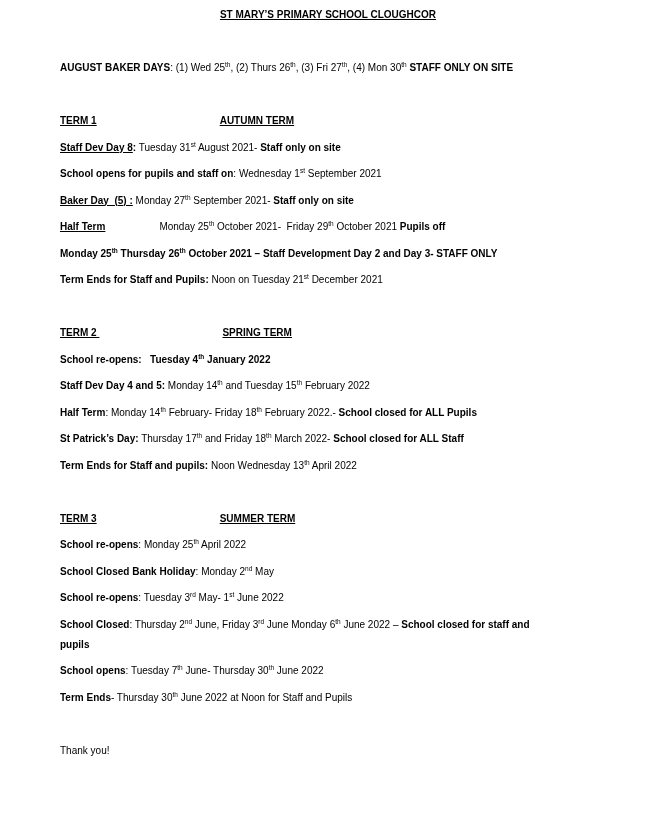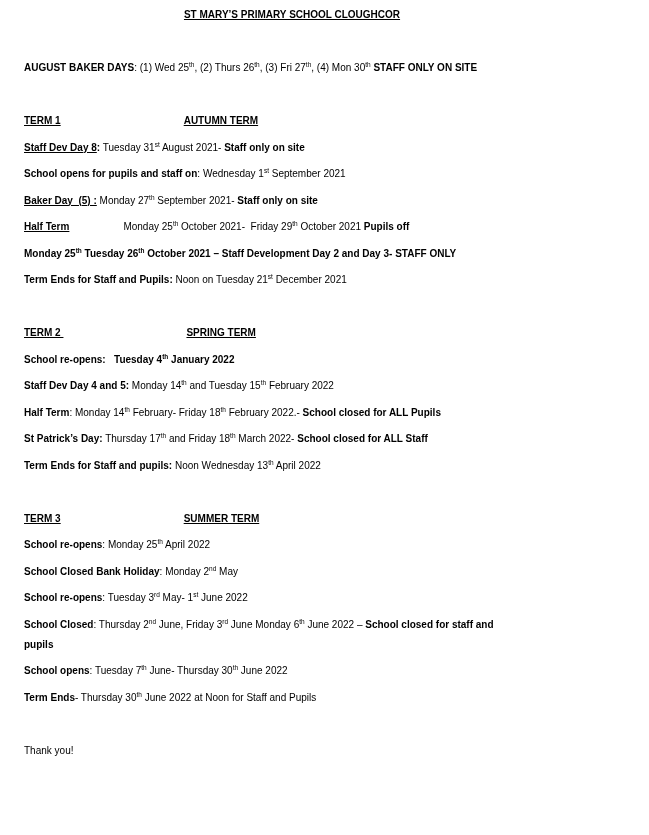--- a/index.html
+++ b/index.html
@@ -4,21 +4,21 @@
 <style>
   html, body { margin: 0; padding: 0; }
   body {
     width: 649px; height: 835px;
     background: #ffffff;
     color: #000000;
     font-family: "Liberation Sans", sans-serif;
     font-size: 10px;
     overflow: hidden;
   }
-  .doc { padding: 8px 53px 0 24px; width: 536px; }
+  .doc { padding: 8px 53px 0 60px; width: 536px; }
   .para {
     margin: 0 0 12.5px 0;
     line-height: 14px;
     white-space: pre-wrap;
   }
   .center { text-align: center; }
   .spacer { height: 14px; }
   .cont { margin-top: -6.5px; }
   .b { font-weight: bold; }
   .u { text-decoration: underline; }
@@ -34,21 +34,21 @@
   <p class="para center b u">ST MARY’S PRIMARY SCHOOL CLOUGHCOR</p>
   <div>
       <p class="para spacer"></p>
       <p class="para"><span class="b">AUGUST BAKER DAYS</span><span>: (1) Wed 25</span><sup>th</sup><span>, (2) Thurs 26</span><sup>th</sup><span>, (3) Fri 27</span><sup>th</sup><span>, (4) Mon 30</span><sup>th</sup><span> </span><span class="b">STAFF ONLY ON SITE</span></p>
       <p class="para spacer"></p>
       <p class="para"><span class="b u">TERM 1</span><span class="tab-lg"></span><span class="b u">AUTUMN TERM</span></p>
       <p class="para"><span class="b u">Staff Dev Day 8</span><span class="b">:</span><span> Tuesday 31</span><sup>st</sup><span> August 2021- </span><span class="b">Staff only on site</span></p>
       <p class="para"><span class="b">School opens for pupils and staff on</span><span>: Wednesday 1</span><sup>st</sup><span> September 2021</span></p>
       <p class="para"><span class="b u">Baker Day  (5) :</span><span> Monday 27</span><sup>th</sup><span> September 2021- </span><span class="b">Staff only on site</span></p>
       <p class="para"><span class="b u">Half Term</span><span class="tab-sm"></span><span>Monday 25</span><sup>th</sup><span> October 2021-  Friday 29</span><sup>th</sup><span> October 2021 </span><span class="b">Pupils off</span></p>
-      <p class="para"><span class="b">Monday 25</span><sup class="b">th</sup><span class="b"> Tuesday 26</span><sup class="b">th</sup><span class="b"> October 2021 – Staff Development Day 2 and Day 3- STAFF ONLY</span></p>
+      <p class="para"><span class="b">Monday 25</span><sup class="b">th</sup><span class="b"> Thursday 26</span><sup class="b">th</sup><span class="b"> October 2021 – Staff Development Day 2 and Day 3- STAFF ONLY</span></p>
       <p class="para"><span class="b">Term Ends for Staff and Pupils:</span><span> Noon on Tuesday 21</span><sup>st</sup><span> December 2021</span></p>
       <p class="para spacer"></p>
       <p class="para"><span class="b u">TERM 2 </span><span class="tab-lg"></span><span class="b u">SPRING TERM</span></p>
       <p class="para"><span class="b">School re-opens:   Tuesday 4</span><sup class="b">th</sup><span class="b"> January 2022</span></p>
       <p class="para"><span class="b">Staff Dev Day 4 and 5:</span><span> Monday 14</span><sup>th</sup><span> and Tuesday 15</span><sup>th</sup><span> February 2022</span></p>
       <p class="para"><span class="b">Half Term</span><span>: Monday 14</span><sup>th</sup><span> February- Friday 18</span><sup>th</sup><span> February 2022.- </span><span class="b">School closed for ALL Pupils</span></p>
       <p class="para"><span class="b">St Patrick’s Day:</span><span> Thursday 17</span><sup>th</sup><span> and Friday 18</span><sup>th</sup><span> March 2022- </span><span class="b">School closed for ALL Staff</span></p>
       <p class="para"><span class="b">Term Ends for Staff and pupils:</span><span> Noon Wednesday 13</span><sup>th</sup><span> April 2022</span></p>
       <p class="para spacer"></p>
       <p class="para"><span class="b u">TERM 3</span><span class="tab-lg"></span><span class="b u">SUMMER TERM</span></p>

